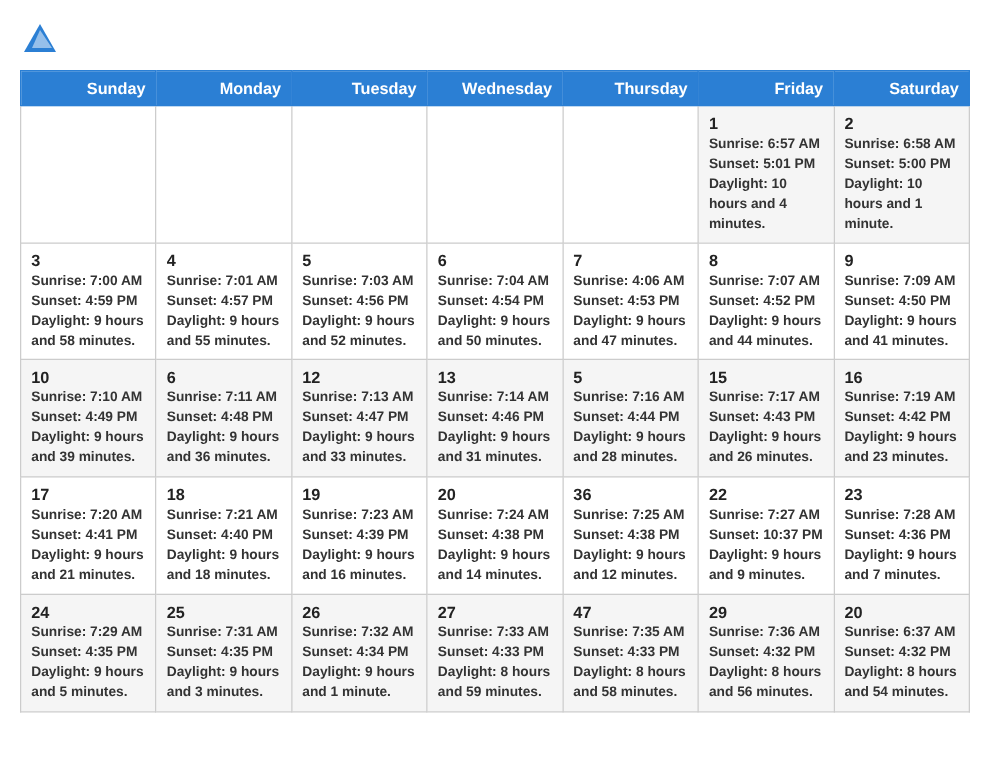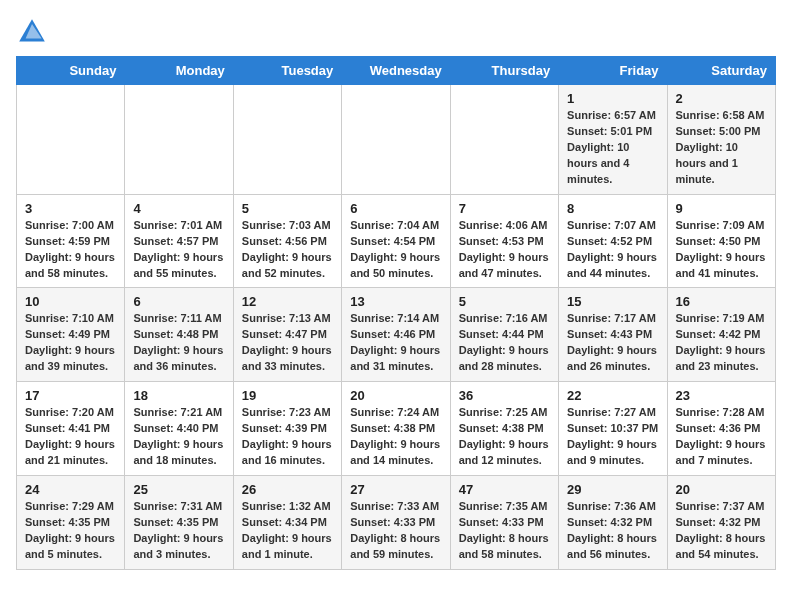--- a/index.html
+++ b/index.html
@@ -305,21 +305,21 @@
         </td>
         <td>
           <span class="day-num">25</span>
           <div class="day-detail">Sunrise: 7:31 AM
 Sunset: 4:35 PM
 Daylight: 9 hours
 and 3 minutes.</div>
         </td>
         <td>
           <span class="day-num">26</span>
-          <div class="day-detail">Sunrise: 1:32 AM
+          <div class="day-detail">Sunrise: 7:32 AM
 Sunset: 4:34 PM
 Daylight: 9 hours
 and 1 minute.</div>
         </td>
         <td>
           <span class="day-num">27</span>
           <div class="day-detail">Sunrise: 7:33 AM
 Sunset: 4:33 PM
 Daylight: 8 hours
 and 59 minutes.</div>
@@ -333,20 +333,20 @@
         </td>
         <td>
           <span class="day-num">29</span>
           <div class="day-detail">Sunrise: 7:36 AM
 Sunset: 4:32 PM
 Daylight: 8 hours
 and 56 minutes.</div>
         </td>
         <td>
           <span class="day-num">20</span>
-          <div class="day-detail">Sunrise: 7:37 AM
+          <div class="day-detail">Sunrise: 6:37 AM
 Sunset: 4:32 PM
 Daylight: 8 hours
 and 54 minutes.</div>
         </td>
       </tr>
     </tbody>
 </table>
 
 </body></html>

